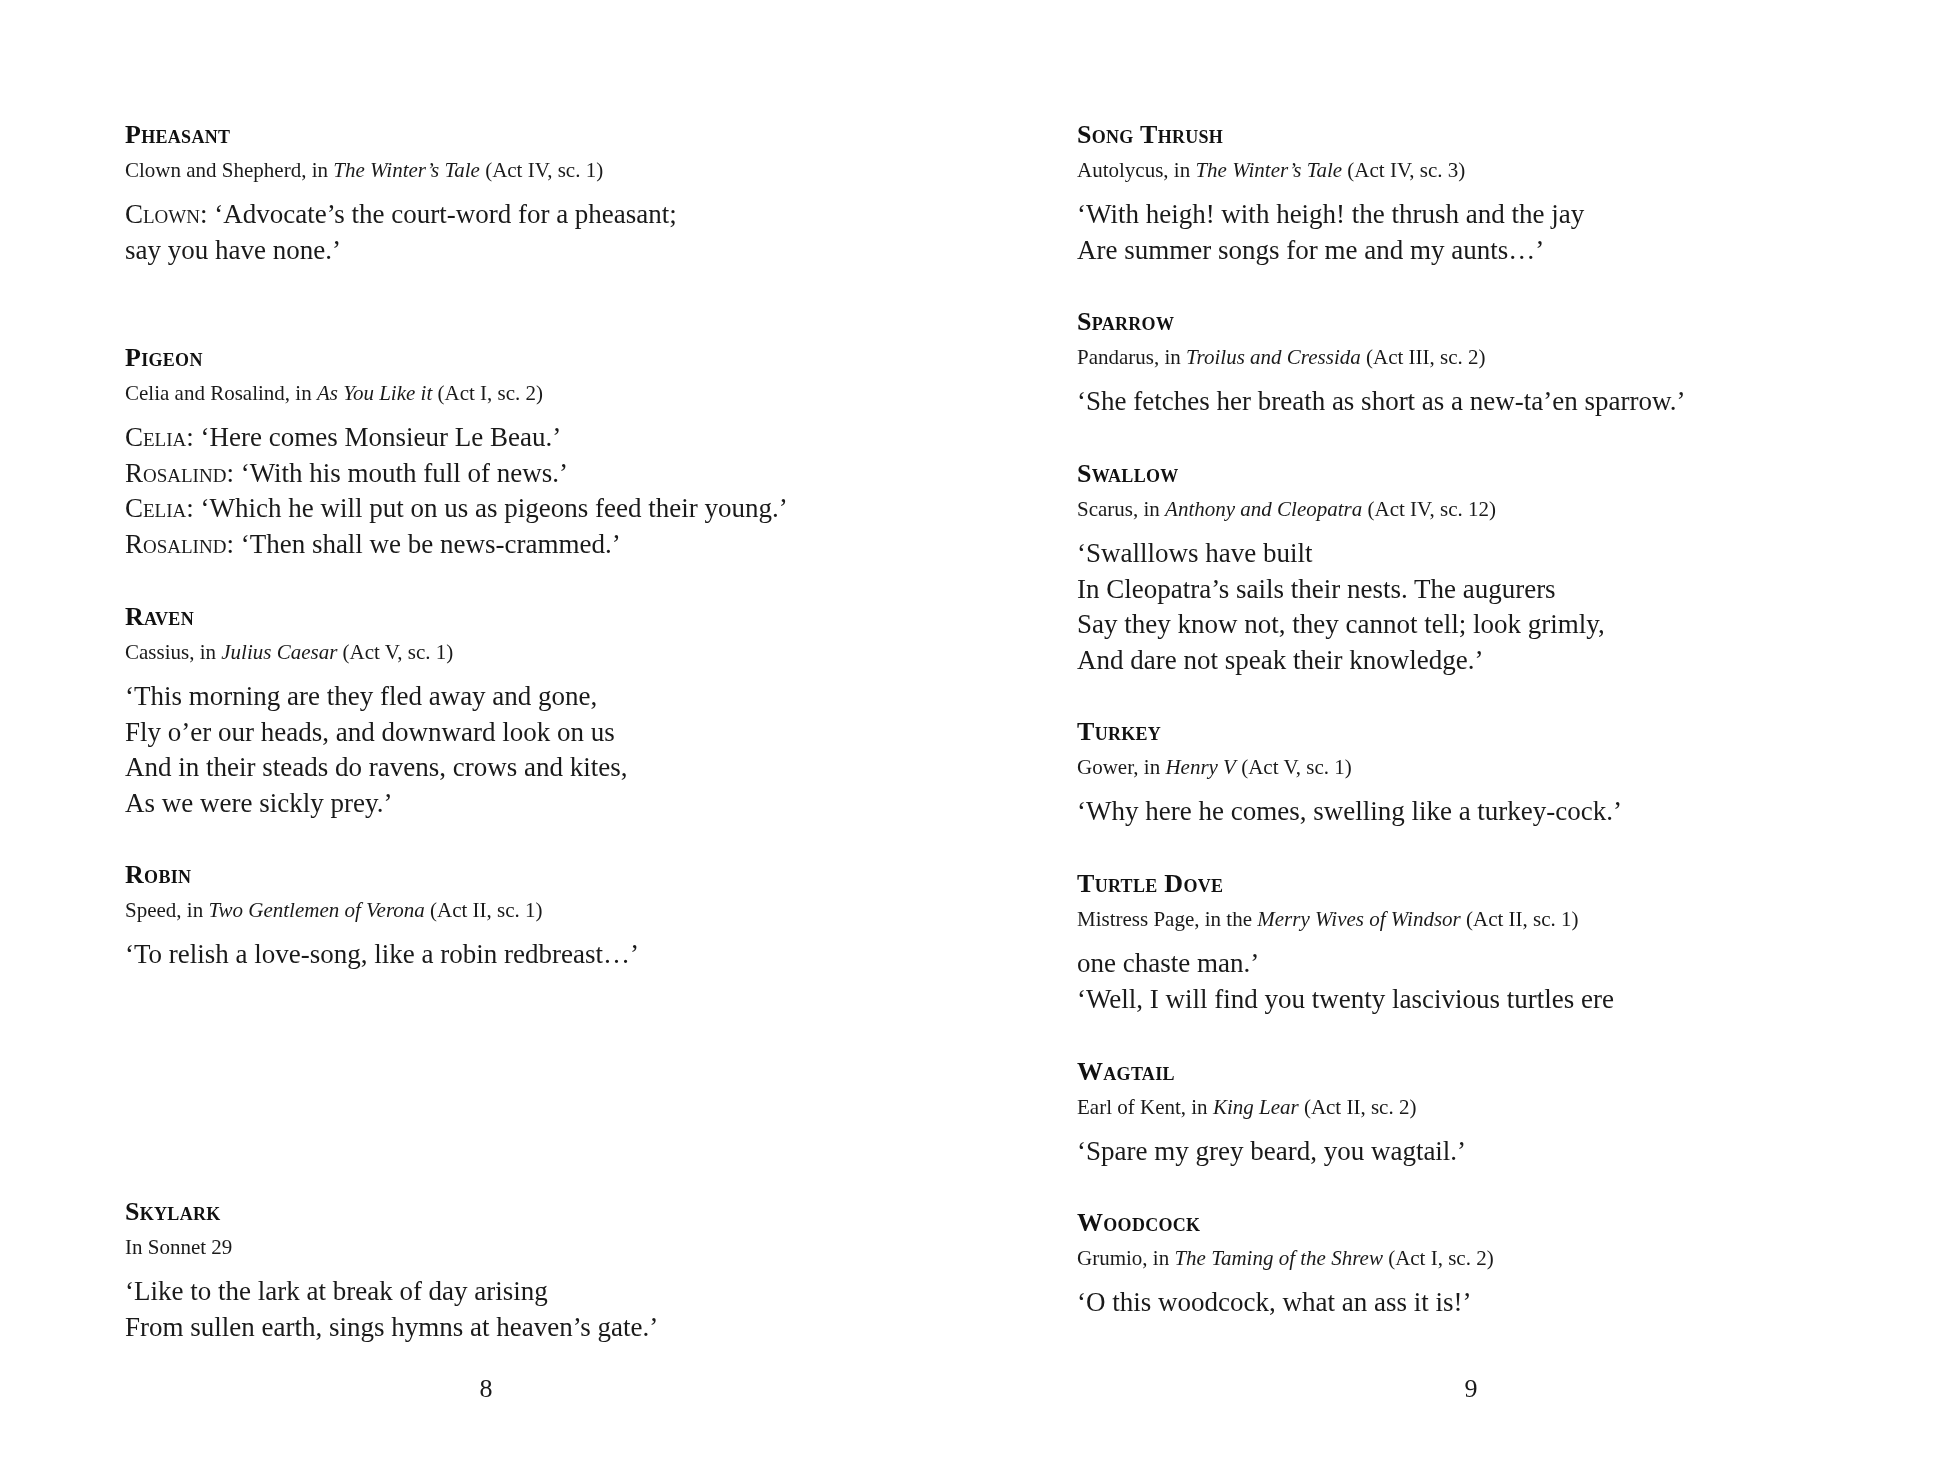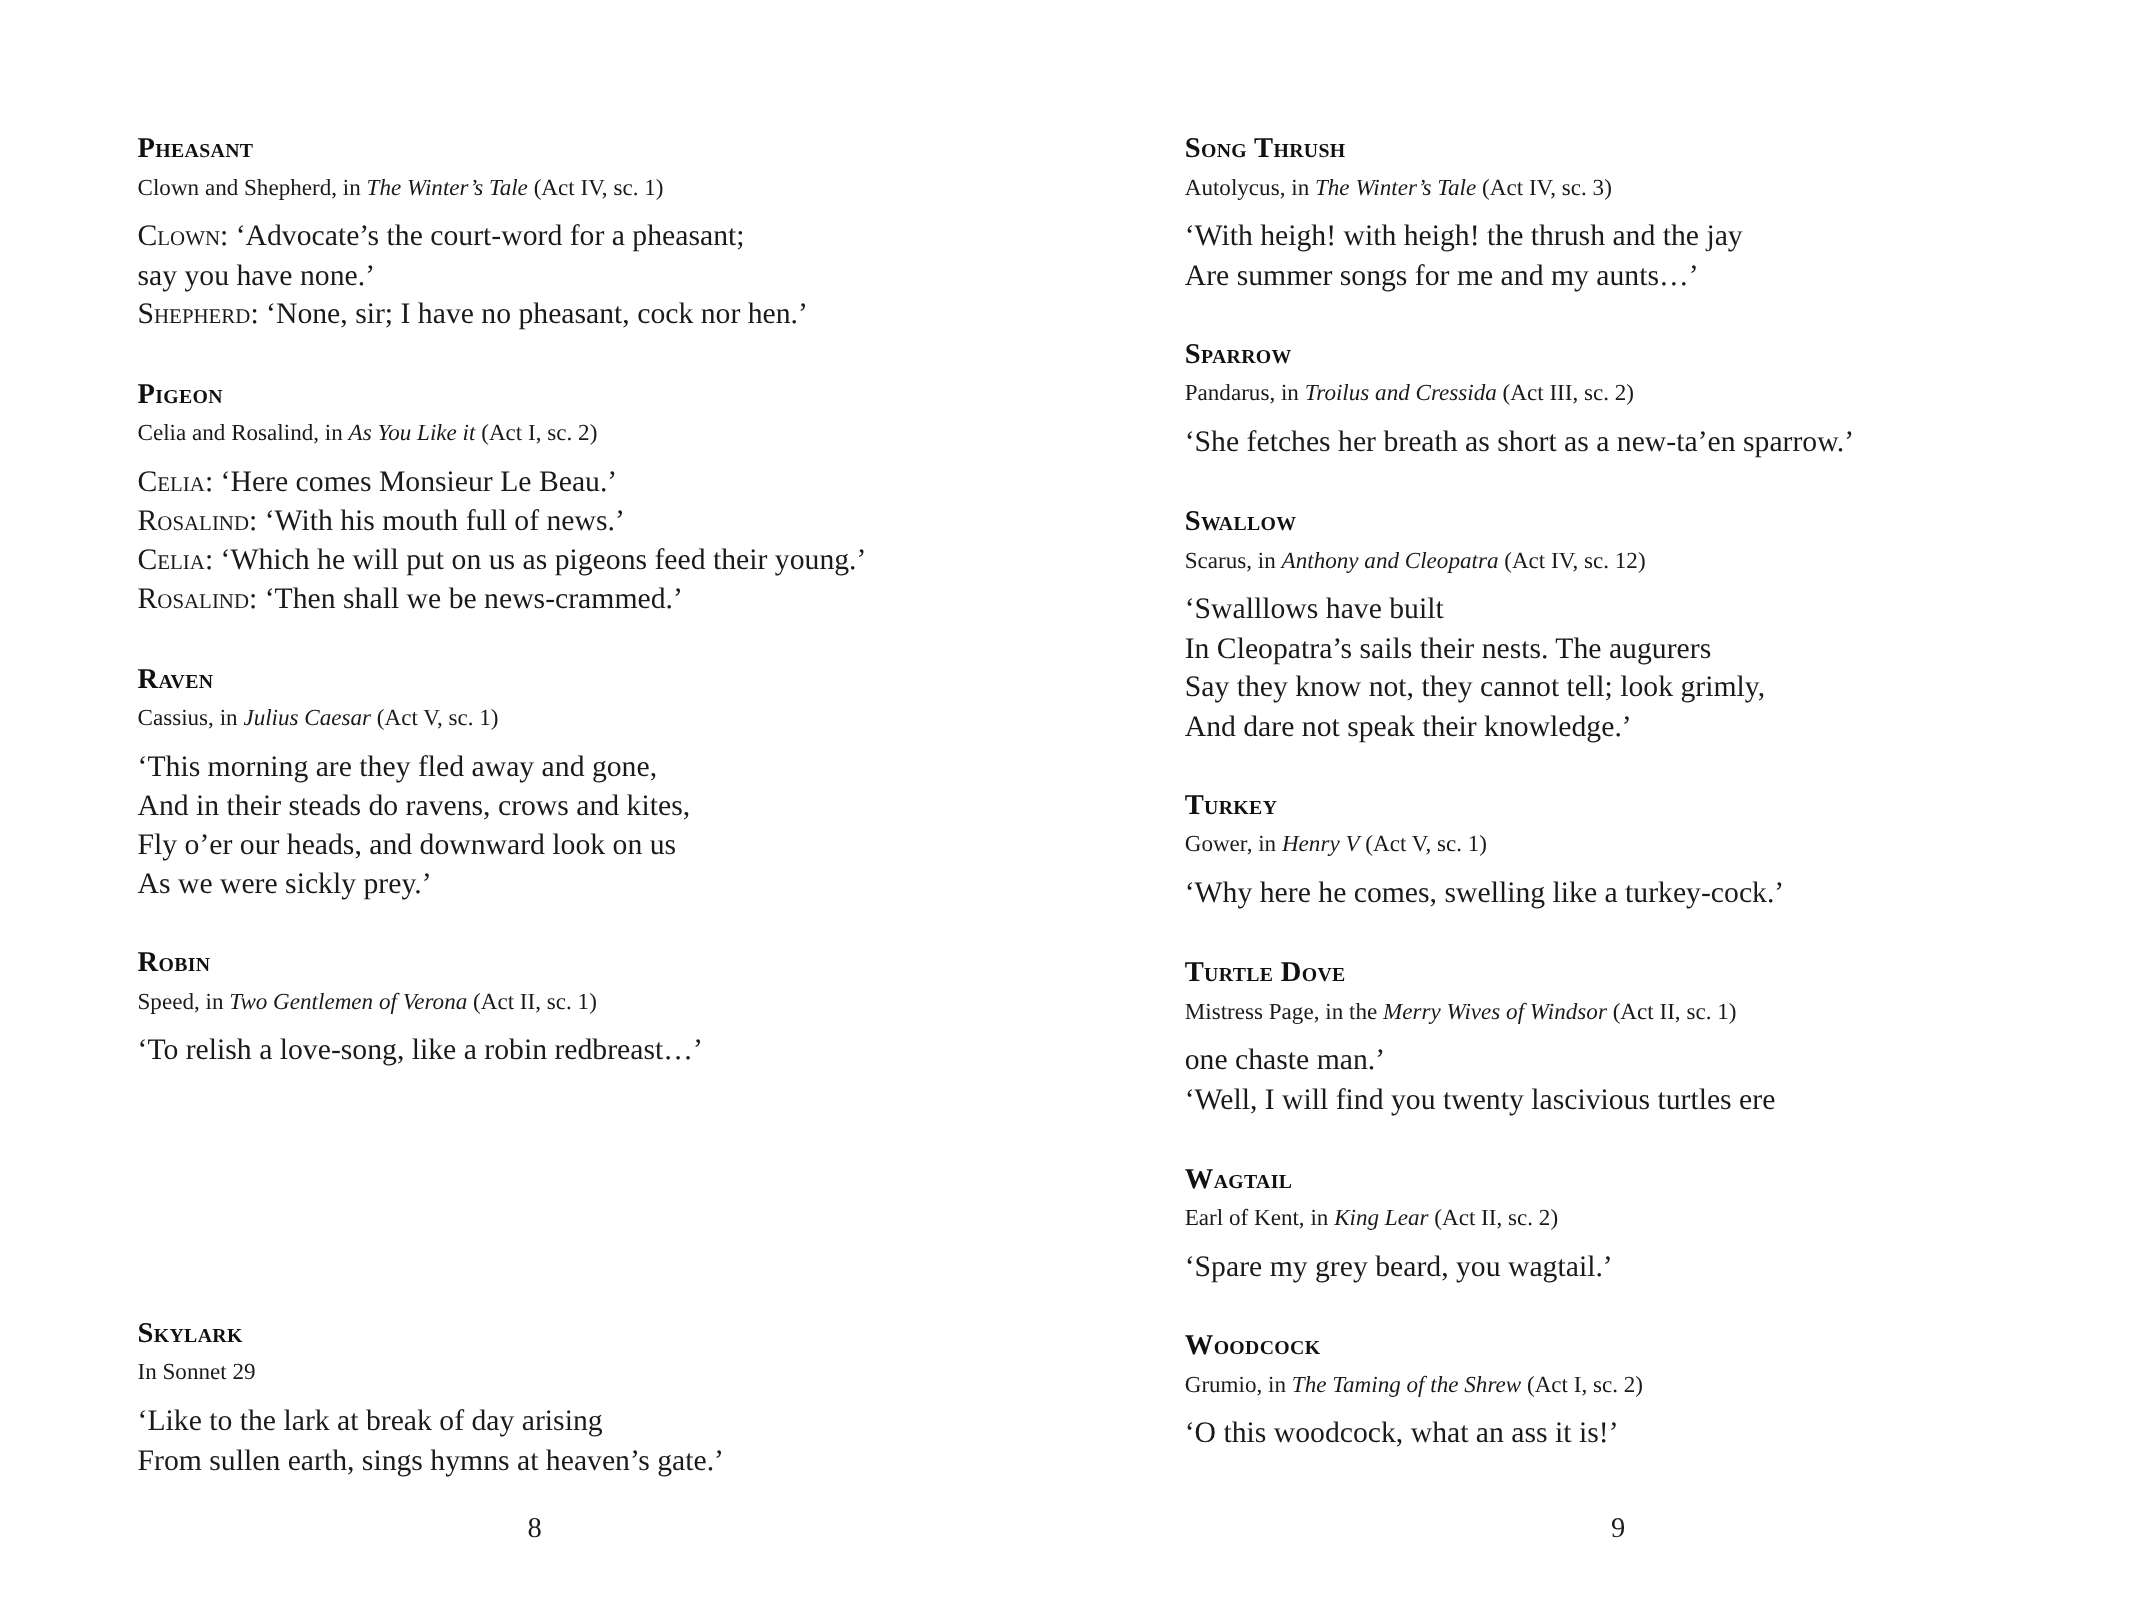--- a/index.html
+++ b/index.html
@@ -36,42 +36,41 @@
 <body>
 
 <div class="page page-left">
 
   <div class="entry" style="top:126px">
     <div class="heading">Pheasant</div>
     <div class="source"><span>Clown and Shepherd, in </span><i>The Winter’s Tale</i><span> (Act IV, sc. 1)</span></div>
     <div class="quote">
       <div class="line"><span class="speaker">Clown</span><span>: ‘Advocate’s the court-word for a pheasant;</span></div>
       <div class="line"><span class="speaker"></span><span>say you have none.’</span></div>
-      <div class="line"><span class="speaker">Shepherd</span><span>: ‘None, sir; I have no pheasant, cock nor hen.’</span></div>
     </div>
   </div>
 
   <div class="entry" style="top:349px">
     <div class="heading">Pigeon</div>
     <div class="source"><span>Celia and Rosalind, in </span><i>As You Like it</i><span> (Act I, sc. 2)</span></div>
     <div class="quote">
       <div class="line"><span class="speaker">Celia</span><span>: ‘Here comes Monsieur Le Beau.’</span></div>
       <div class="line"><span class="speaker">Rosalind</span><span>: ‘With his mouth full of news.’</span></div>
       <div class="line"><span class="speaker">Celia</span><span>: ‘Which he will put on us as pigeons feed their young.’</span></div>
       <div class="line"><span class="speaker">Rosalind</span><span>: ‘Then shall we be news-crammed.’</span></div>
     </div>
   </div>
 
   <div class="entry" style="top:608px">
     <div class="heading">Raven</div>
     <div class="source"><span>Cassius, in </span><i>Julius Caesar</i><span> (Act V, sc. 1)</span></div>
     <div class="quote">
       <div class="line">‘This morning are they fled away and gone,</div>
+      <div class="line">Fly o’er our heads, and downward look on us</div>
       <div class="line">And in their steads do ravens, crows and kites,</div>
-      <div class="line">Fly o’er our heads, and downward look on us</div>
       <div class="line">As we were sickly prey.’</div>
     </div>
   </div>
 
   <div class="entry" style="top:866px">
     <div class="heading">Robin</div>
     <div class="source"><span>Speed, in </span><i>Two Gentlemen of Verona</i><span> (Act II, sc. 1)</span></div>
     <div class="quote">
       <div class="line">‘To relish a love-song, like a robin redbreast…’</div>
     </div>

